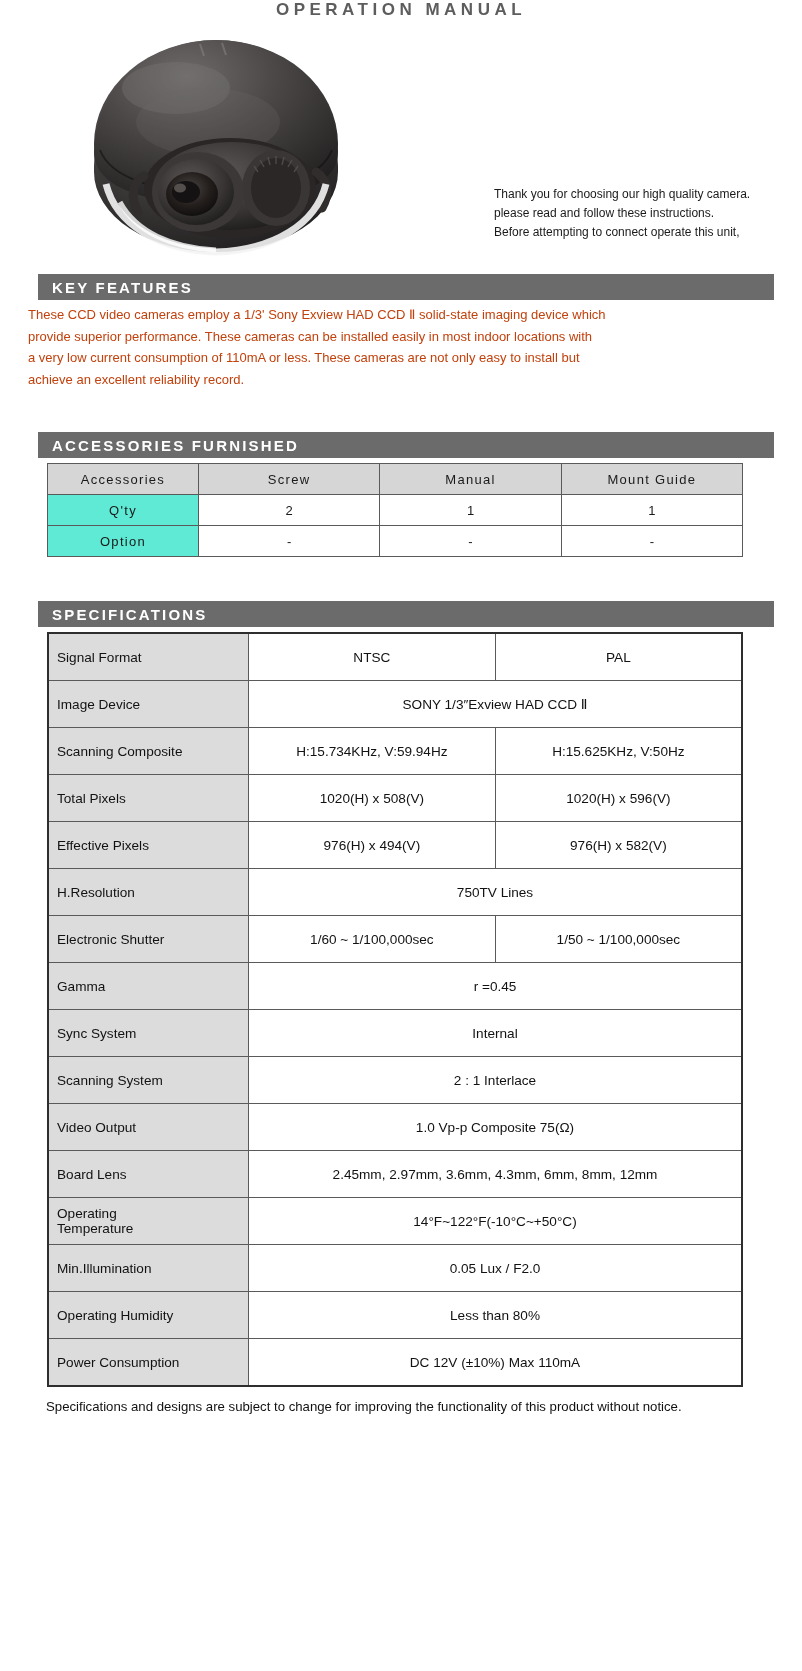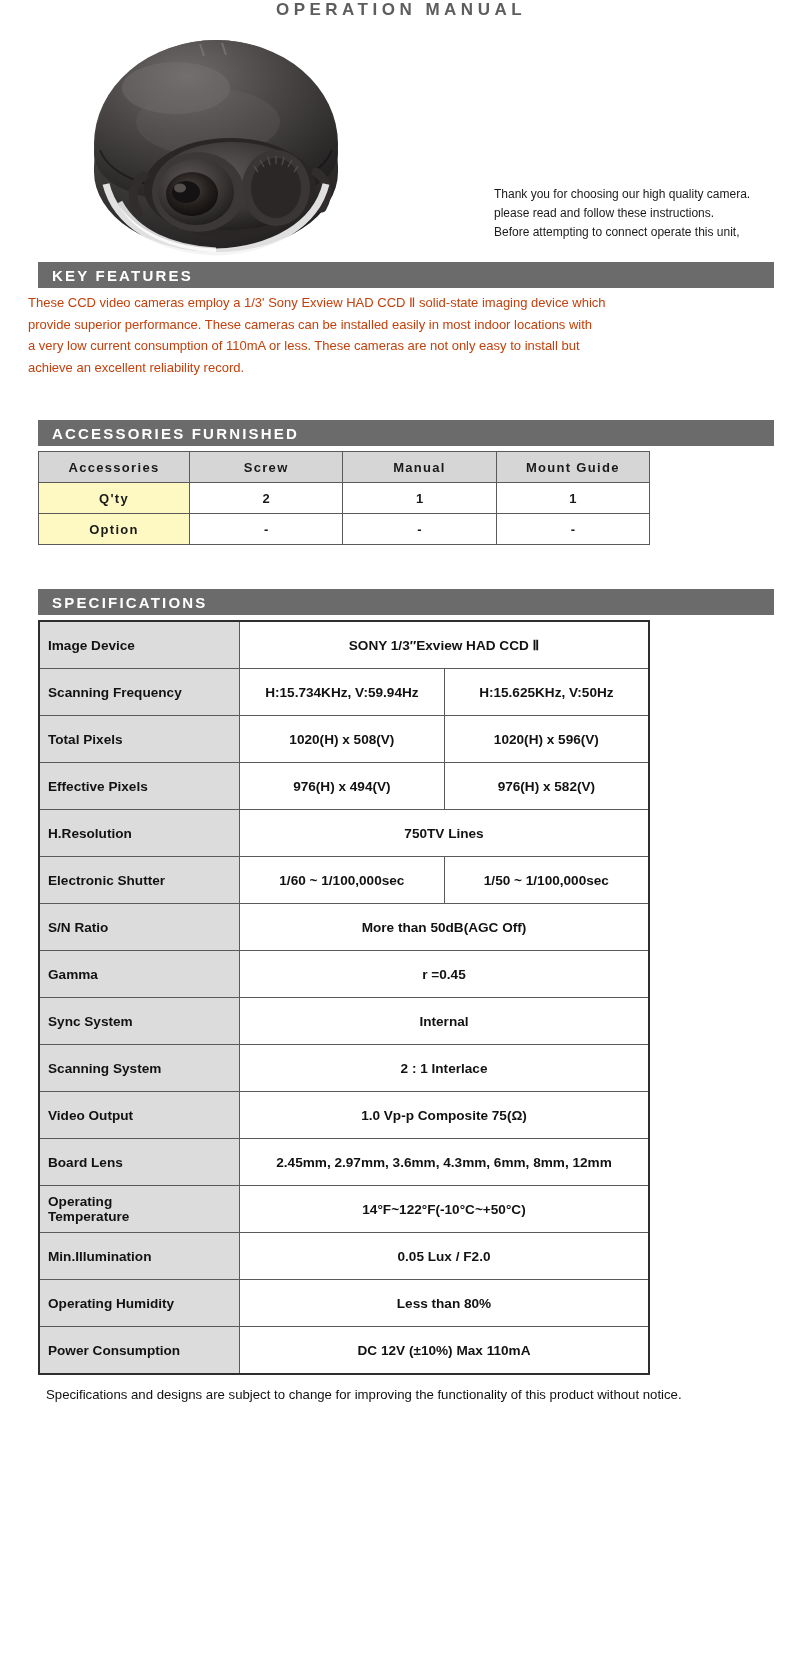--- a/index.html
+++ b/index.html
@@ -83,62 +83,62 @@
 
   
   .section-bar {
     background: #6b6b6b;
     height: 26px;
     display: flex;
     align-items: center;
     padding-left: 14px;
     margin-left: 10px;
     margin-right: 0px;
+    margin-top: 12px;
   }
   .section-bar span {
     color: #ffffff;
     font-weight: bold;
     font-size: 15px;
     letter-spacing: 2.2px;
   }
 
   
   .kf-body {
     font-size: 13px;
     line-height: 21.5px;
     margin-top: 4px;
     color: #c2410c;
   }
   .kf-body div { white-space: nowrap; }
 
   
   table {
     border-collapse: collapse;
-    width: 612px;
-    margin-left: 10px;
+    width: 696px;
+    margin-left: 19px;
     table-layout: fixed;
-    font-weight: bold;
   }
   .acc-table {
     margin-top: 5px;
     border: 1.5px solid #3a3a3a;
   }
   .acc-table td {
     border: 1px solid #5a5a5a;
     height: 28px;
     text-align: center;
     font-size: 13px;
     letter-spacing: 1.3px;
     color: #1a1a1a;
   }
   .acc-table tr.head td {
     background: #d6d6d6;
   }
   .acc-table td.labelcell {
-    background: #fef9c3;
+    background: #5eead4;
     width: 148px;
   }
   .acc-table td.val {
     background: #ffffff;
     letter-spacing: 0;
   }
 
   .spec-table {
     margin-top: 5px;
     border: 2px solid #2e2e2e;
@@ -294,25 +294,30 @@
       </tr>
     </tbody>
   </table>
 
   <div class="section-bar" style="margin-top:44px">
     <span>SPECIFICATIONS</span>
   </div>
   <table class="spec-table">
     <tbody id="spec-body">
         <tr>
+          <td class="spec-label">Signal Format</td>
+          <td class="spec-val">NTSC</td>
+          <td class="spec-val">PAL</td>
+        </tr>
+        <tr>
           <td class="spec-label">Image Device</td>
           <td class="spec-val" colspan="2">SONY 1/3″Exview HAD CCD Ⅱ</td>
         </tr>
         <tr>
-          <td class="spec-label">Scanning Frequency</td>
+          <td class="spec-label">Scanning Composite</td>
           <td class="spec-val">H:15.734KHz, V:59.94Hz</td>
           <td class="spec-val">H:15.625KHz, V:50Hz</td>
         </tr>
         <tr>
           <td class="spec-label">Total Pixels</td>
           <td class="spec-val">1020(H) x 508(V)</td>
           <td class="spec-val">1020(H) x 596(V)</td>
         </tr>
         <tr>
           <td class="spec-label">Effective Pixels</td>
@@ -320,24 +325,20 @@
           <td class="spec-val">976(H) x 582(V)</td>
         </tr>
         <tr>
           <td class="spec-label">H.Resolution</td>
           <td class="spec-val" colspan="2">750TV Lines</td>
         </tr>
         <tr>
           <td class="spec-label">Electronic Shutter</td>
           <td class="spec-val">1/60 ~ 1/100,000sec</td>
           <td class="spec-val">1/50 ~ 1/100,000sec</td>
-        </tr>
-        <tr>
-          <td class="spec-label">S/N Ratio</td>
-          <td class="spec-val" colspan="2">More than 50dB(AGC Off)</td>
         </tr>
         <tr>
           <td class="spec-label">Gamma</td>
           <td class="spec-val" colspan="2">r =0.45</td>
         </tr>
         <tr>
           <td class="spec-label">Sync System</td>
           <td class="spec-val" colspan="2">Internal</td>
         </tr>
         <tr>

